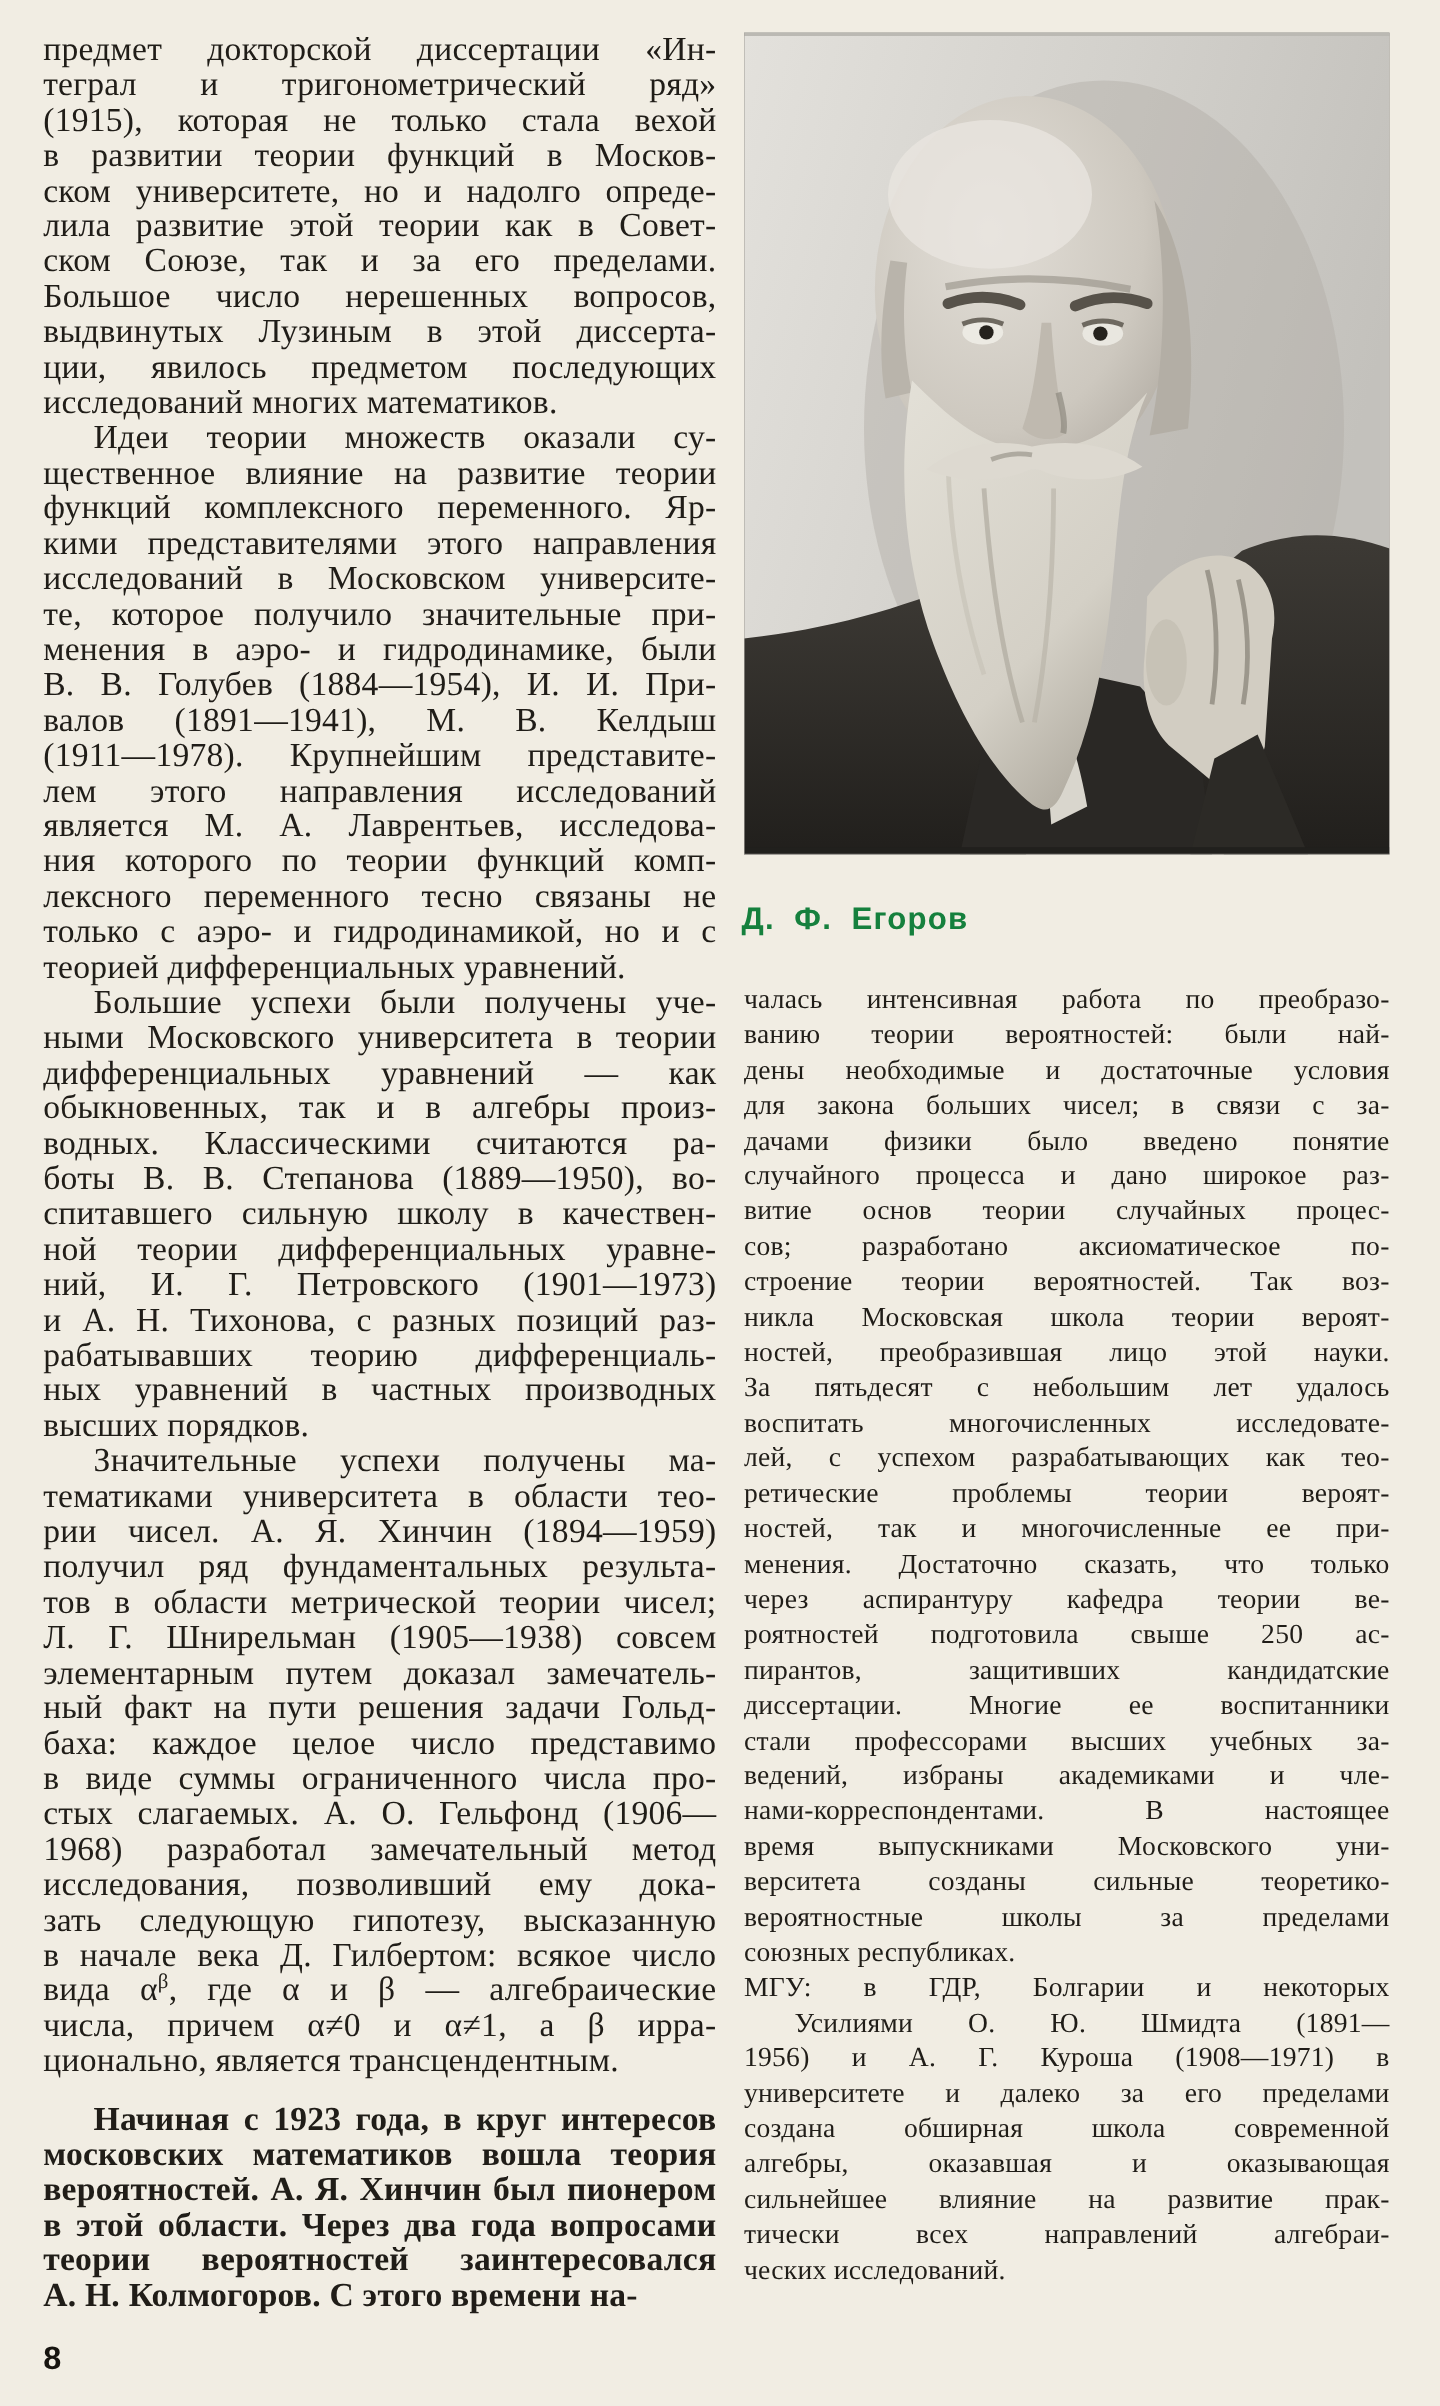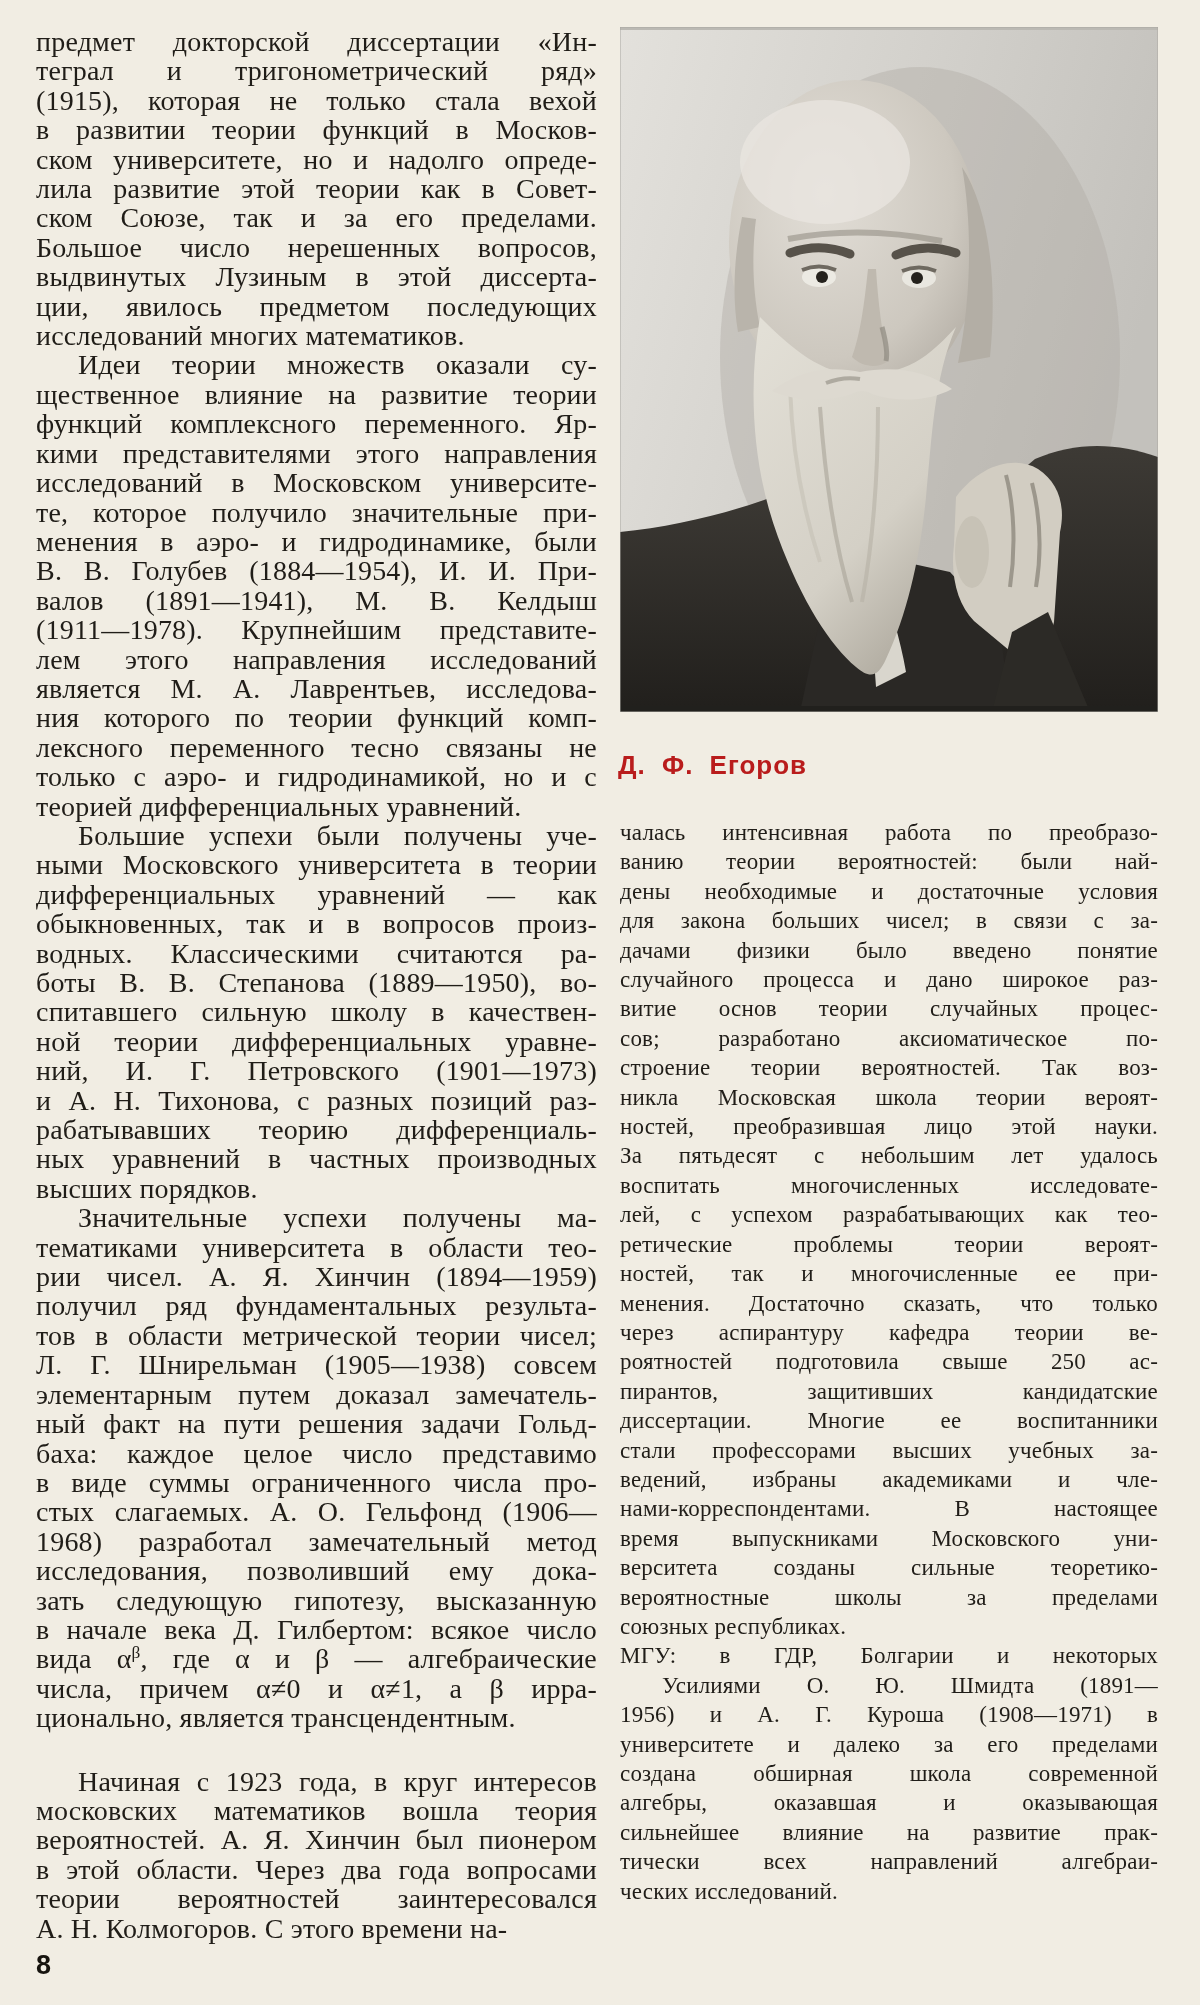--- a/index.html
+++ b/index.html
@@ -16,42 +16,42 @@
   .col{position:absolute;}
   .left-col{
     left:36px;top:27px;width:561px;
     font-size:28px;line-height:29.4px;
   }
   .right-col{
     left:620px;top:818px;width:538px;
     font-size:23px;line-height:29.4px;
   }
   .para{margin:0;}
-  .para.space-before{margin-top:34px;}
+  .para.space-before{margin-top:19px;font-weight:bold;}
   .line{
     text-align:justify;
     text-align-last:justify;
     letter-spacing:0.2px;
   }
   .line.line-last{text-align-last:left;}
   .line.line-indent{text-indent:42px;}
   sup{font-size:0.62em;line-height:0;vertical-align:super;}
   
   .photo{
     position:absolute;left:620px;top:27px;width:538px;height:685px;
     margin:0;padding:0;
   }
   .photo svg{display:block;width:100%;height:100%;}
   
   .caption{
     position:absolute;left:618px;top:750px;
     font-family:"Liberation Sans", sans-serif;
     font-weight:bold;font-size:26px;letter-spacing:1px;
     word-spacing:8px;
-    color:#b91c1c;
+    color:#15803d;
   }
   
   .page-number{
     position:absolute;left:36px;top:1950px;
     font-family:"Liberation Sans", sans-serif;
     font-weight:bold;font-size:27px;color:#17140f;
   }
 </style>
 </head>
 <body>
@@ -87,21 +87,21 @@
         <div class="line">является М. А. Лаврентьев, исследова-</div>
         <div class="line">ния которого по теории функций комп-</div>
         <div class="line">лексного переменного тесно связаны не</div>
         <div class="line">только с аэро- и гидродинамикой, но и с</div>
         <div class="line line-last">теорией дифференциальных уравнений.</div>
       </div>
       <div class="para">
         <div class="line line-indent">Большие успехи были получены уче-</div>
         <div class="line">ными Московского университета в теории</div>
         <div class="line">дифференциальных уравнений — как</div>
-        <div class="line">обыкновенных, так и в вопросов произ-</div>
+        <div class="line">обыкновенных, так и в алгебры произ-</div>
         <div class="line">водных. Классическими считаются ра-</div>
         <div class="line">боты В. В. Степанова (1889—1950), во-</div>
         <div class="line">спитавшего сильную школу в качествен-</div>
         <div class="line">ной теории дифференциальных уравне-</div>
         <div class="line">ний, И. Г. Петровского (1901—1973)</div>
         <div class="line">и А. Н. Тихонова, с разных позиций раз-</div>
         <div class="line">рабатывавших теорию дифференциаль-</div>
         <div class="line">ных уравнений в частных производных</div>
         <div class="line line-last">высших порядков.</div>
       </div>

